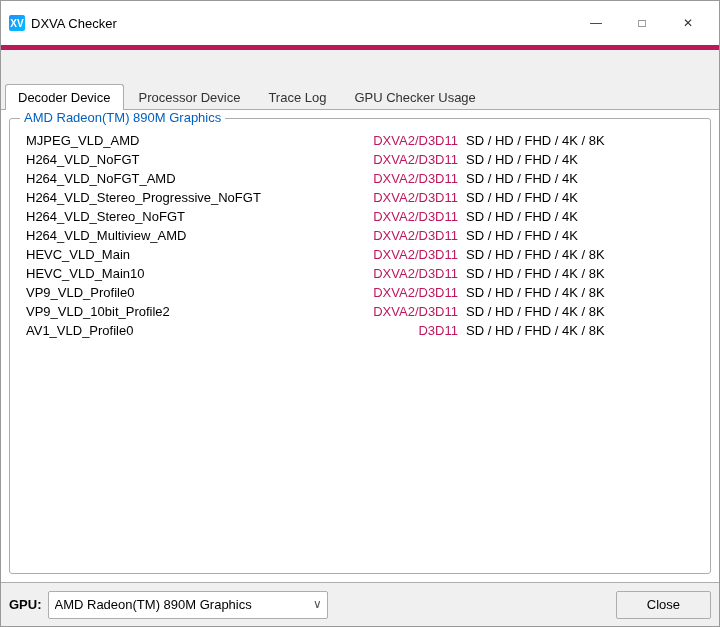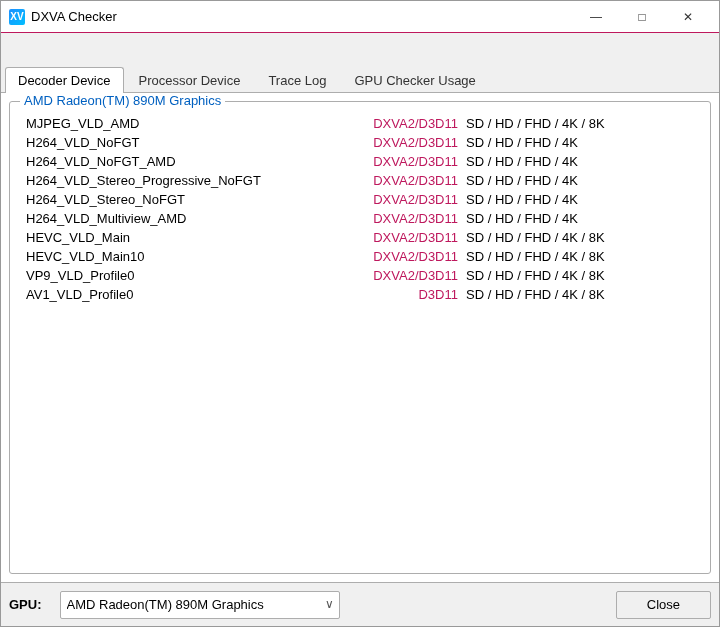--- a/index.html
+++ b/index.html
@@ -17,25 +17,25 @@
     .window {
       width: 720px;
       height: 627px;
       background: #f0f0f0;
       border: 1px solid #999;
       display: flex;
       flex-direction: column;
     }
     .title-bar {
       background: #ffffff;
-      height: 32px;
+      height: 49px;
       display: flex;
       align-items: center;
       padding: 0 8px;
-      border-bottom: 1px solid #be185d;
+      border-bottom: 5px solid #be185d;
       justify-content: space-between;
       flex-shrink: 0;
     }
     .title-bar-left {
       display: flex;
       align-items: center;
       gap: 6px;
     }
     .title-bar-icon {
       width: 16px;
@@ -149,21 +149,21 @@
       border-top: 1px solid #adadad;
       display: flex;
       align-items: center;
       padding: 0 8px;
       flex-shrink: 0;
       justify-content: space-between;
     }
     .gpu-selector {
       display: flex;
       align-items: center;
-      gap: 18px;
+      gap: 6px;
     }
     .gpu-label {
       font-size: 13px;
       font-weight: bold;
     }
     .gpu-dropdown {
       width: 280px;
       height: 28px;
       border: 1px solid #adadad;
       border-radius: 2px;
@@ -267,20 +267,25 @@
               <td>HEVC_VLD_Main10</td>
               <td>DXVA2/D3D11</td>
               <td>SD / HD / FHD / 4K / 8K</td>
             </tr>
             <tr>
               <td>VP9_VLD_Profile0</td>
               <td>DXVA2/D3D11</td>
               <td>SD / HD / FHD / 4K / 8K</td>
             </tr>
             <tr>
+              <td>VP9_VLD_10bit_Profile2</td>
+              <td>DXVA2/D3D11</td>
+              <td>SD / HD / FHD / 4K / 8K</td>
+            </tr>
+            <tr>
               <td>AV1_VLD_Profile0</td>
               <td>D3D11</td>
               <td>SD / HD / FHD / 4K / 8K</td>
             </tr>
           </tbody>
       </table>
     </div>
   </div>
 
   <div class="bottom-bar">

